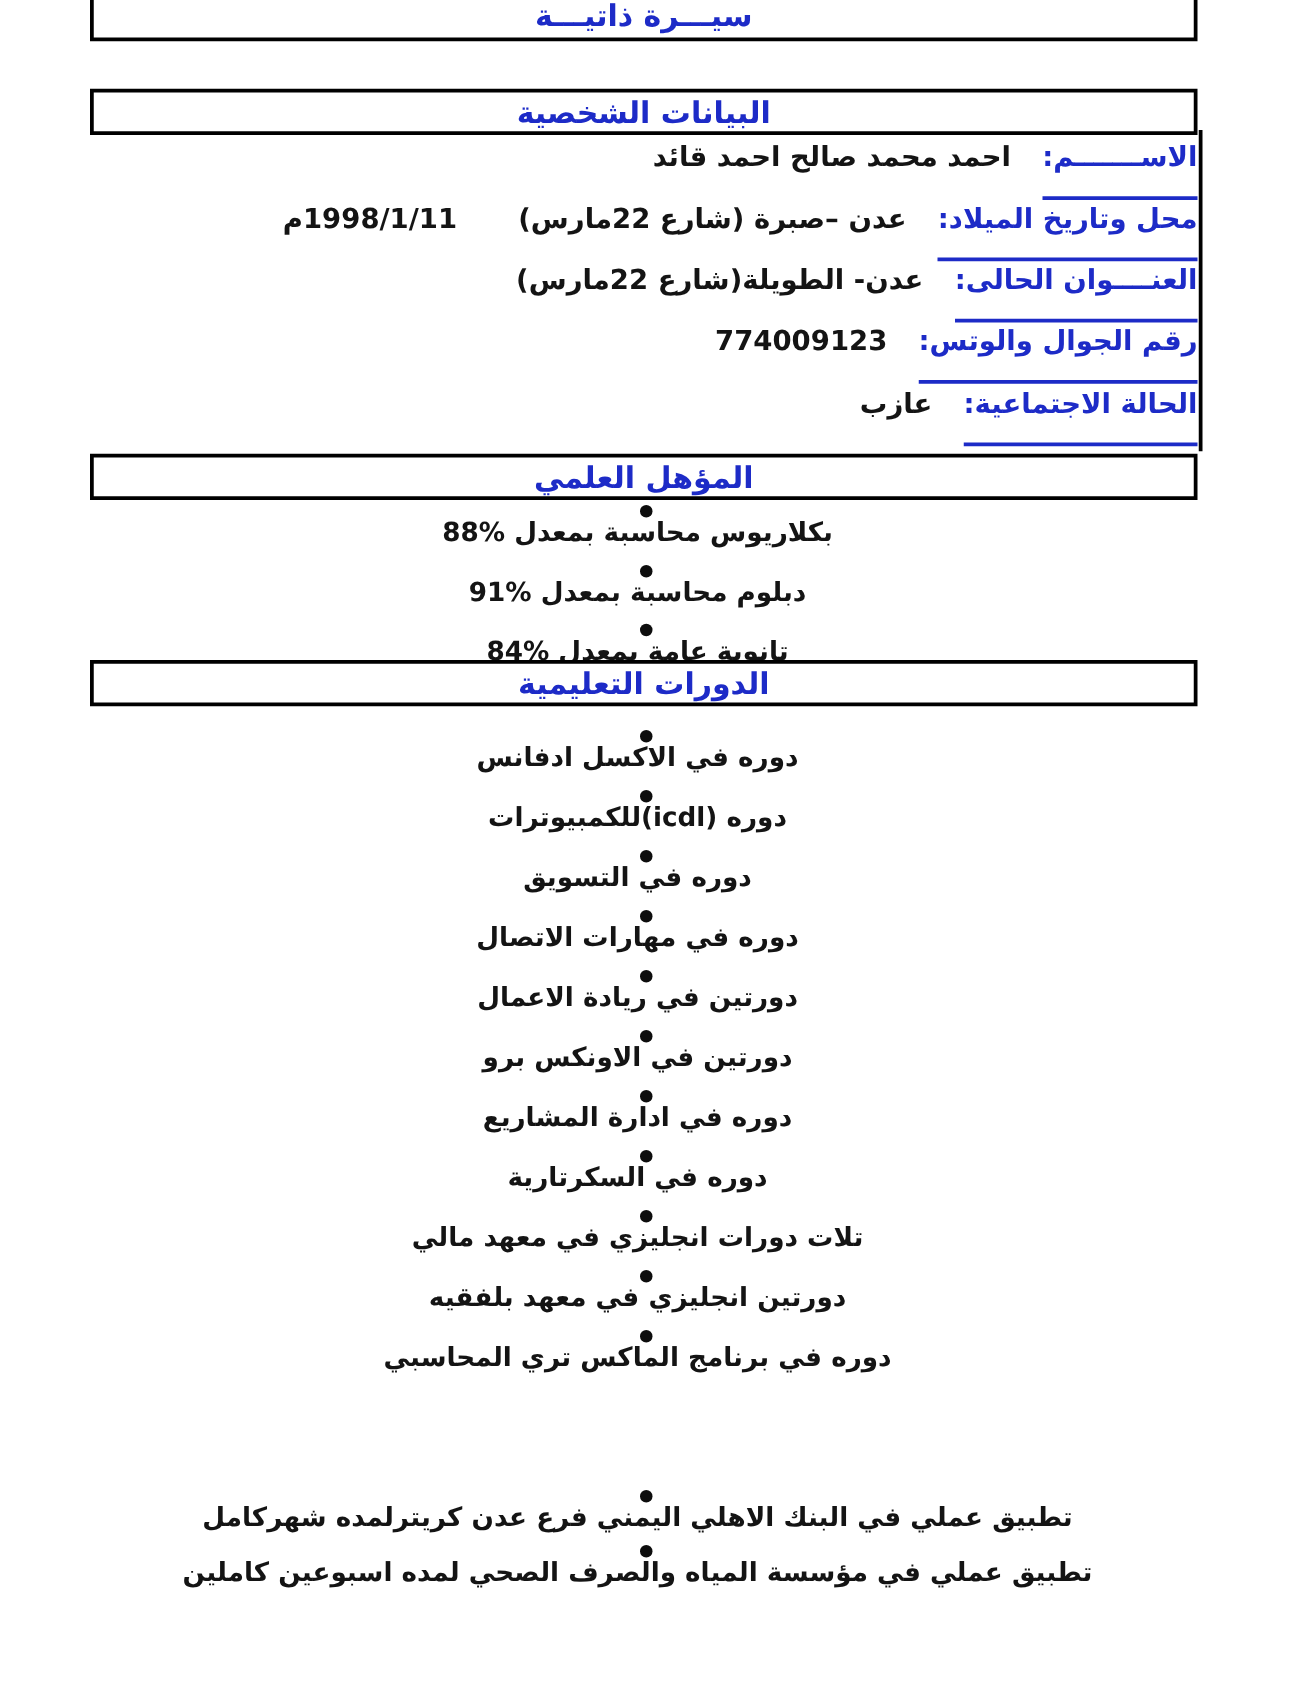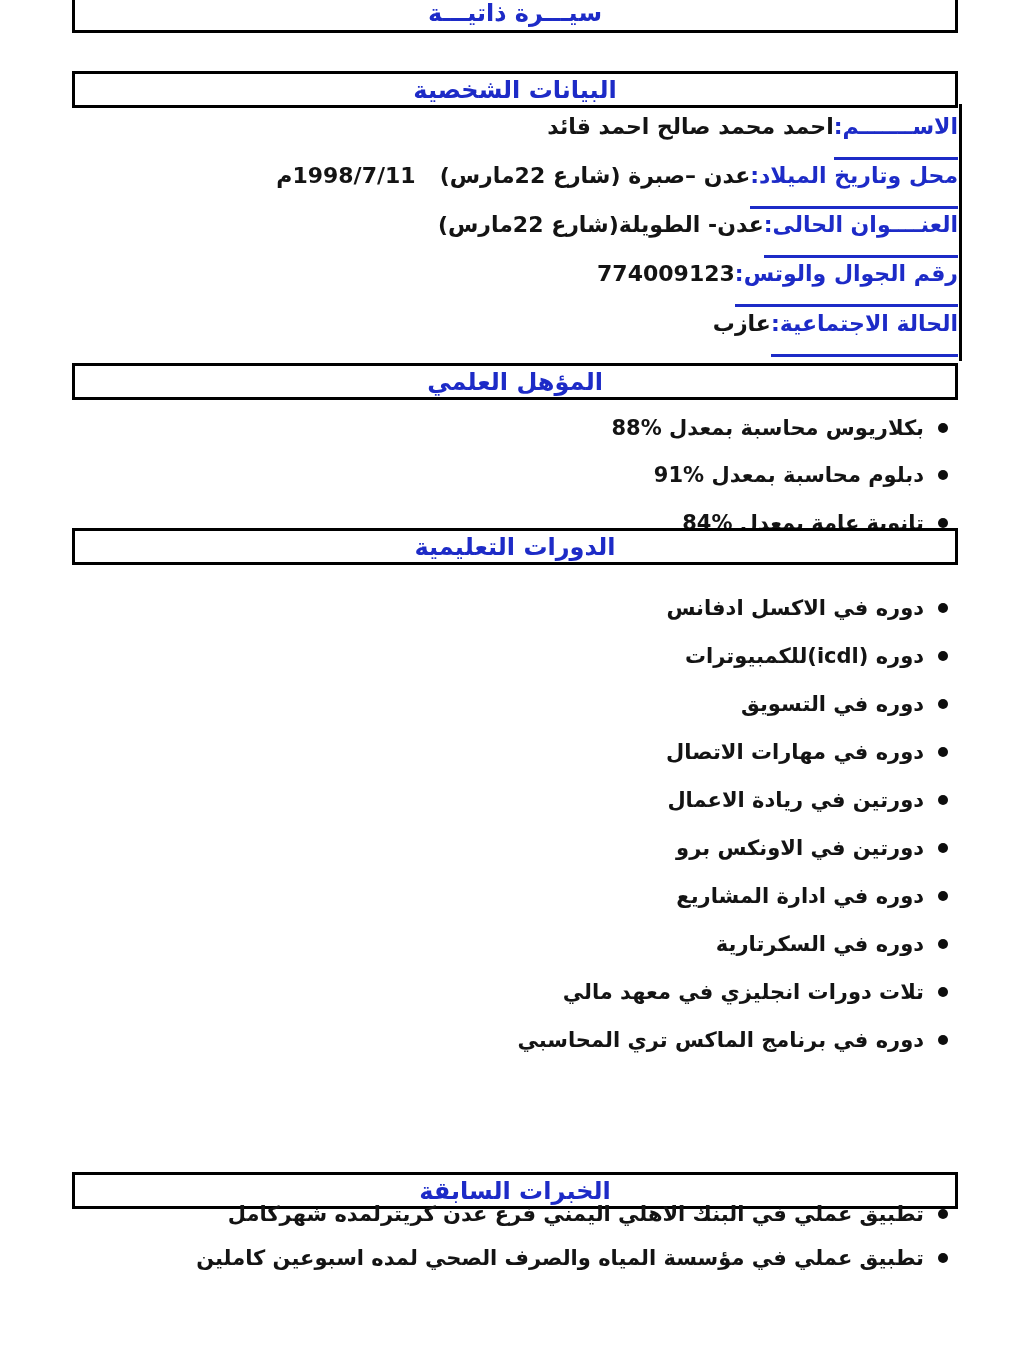--- a/index.html
+++ b/index.html
@@ -64,41 +64,42 @@
     font-size:22px;
     line-height:30px;
   }
   .flabel{
     color:var(--accent);
     border-bottom:3px solid var(--accent);
     padding-bottom:18px;
   }
   .fvalue{
     color:var(--text);
-    margin-right:0;
+    margin-right:25px;
   }
   .tab-gap{
     display:inline-block;
     width:24px;
   }
   
   .blist{
     position:absolute;
     left:72px;
     right:74px;
     margin:0;
     padding:0;
     list-style:none;
     direction:rtl;
   }
   .blist li{
     display:flex;
     align-items:center;
     padding-right:10px;
     box-sizing:border-box;
+    flex-direction:column;
   }
   .qual li{height:47.5px;}
   .courses li{height:48px;}
   .exp li{height:44px;}
   .dot{
     flex:0 0 auto;
     width:10px;
     height:10px;
     border-radius:50%;
     background:#0d0d0d;
@@ -123,21 +124,21 @@
     <span class="heading">البيانات الشخصية</span>
   </div>
 
   <div class="vline"></div>
 
   <div class="field-row" style="top:112px;">
     <span class="flabel">الاســـــــم:</span><span class="fvalue">احمد محمد صالح احمد قائد</span>
   </div>
 
   <div class="field-row" style="top:161px;">
-    <span class="flabel">محل وتاريخ الميلاد:</span><span class="fvalue">عدن –صبرة (شارع 22مارس)</span><span class="tab-gap"></span><span class="fvalue">1998/7/11م</span>
+    <span class="flabel">محل وتاريخ الميلاد:</span><span class="fvalue">عدن –صبرة (شارع 22مارس)</span><span class="tab-gap"></span><span class="fvalue">1998/1/11م</span>
   </div>
 
   <div class="field-row" style="top:210px;">
     <span class="flabel">العنــــوان الحالى:</span><span class="fvalue">عدن- الطويلة(شارع 22مارس)</span>
   </div>
 
   <div class="field-row" style="top:259px;">
     <span class="flabel">رقم الجوال والوتس:</span><span class="fvalue">774009123</span>
   </div>
 
@@ -200,27 +201,28 @@
     <li>
         <span class="dot"></span>
         <span class="btext">دوره في السكرتارية</span>
       </li>
     <li>
         <span class="dot"></span>
         <span class="btext">تلات دورات انجليزي في معهد مالي</span>
       </li>
     <li>
         <span class="dot"></span>
+        <span class="btext">دورتين انجليزي في معهد بلفقيه</span>
+      </li>
+    <li>
+        <span class="dot"></span>
         <span class="btext">دوره في برنامج الماكس تري المحاسبي</span>
       </li>
   </ul>
 
-  <div class="box" style="top:1172px;">
-    <span class="heading">الخبرات السابقة</span>
-  </div>
 
   <ul class="blist exp" style="top:1192px;">
     <li>
         <span class="dot"></span>
         <span class="btext">تطبيق عملي في البنك الاهلي اليمني فرع عدن كريترلمده شهركامل</span>
       </li>
     <li>
         <span class="dot"></span>
         <span class="btext">تطبيق عملي في مؤسسة المياه والصرف الصحي لمده اسبوعين كاملين</span>
       </li>

